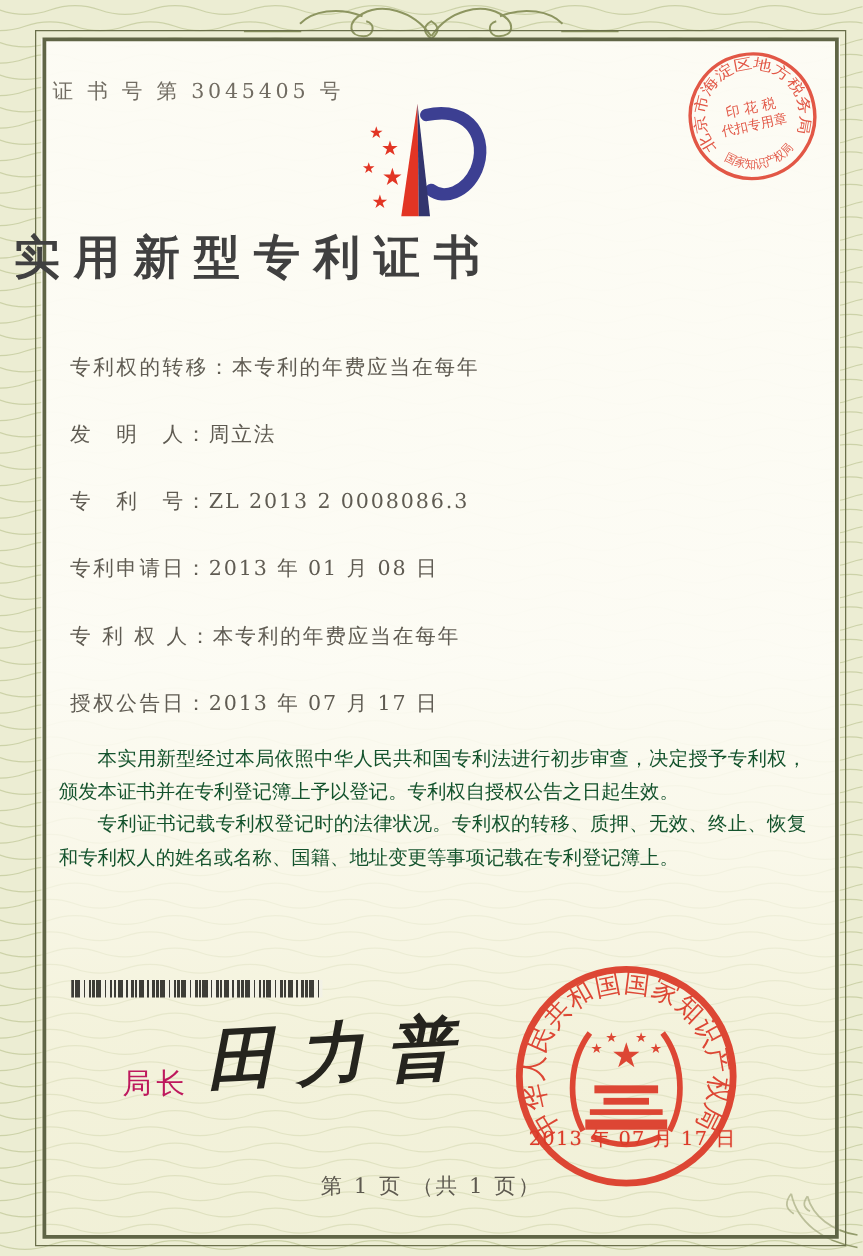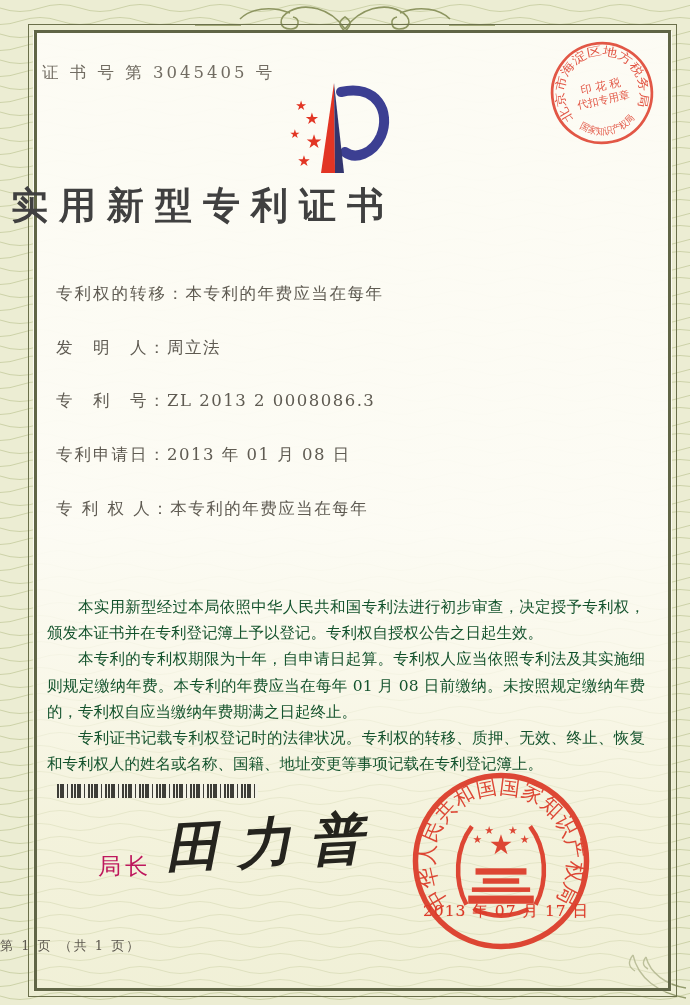--- a/index.html
+++ b/index.html
@@ -71,22 +71,22 @@
   .seal-date{
     position:absolute;left:423px;top:901px;width:190px;
     font-size:15.5px;color:#dc3a28;letter-spacing:1px;white-space:nowrap;
     text-shadow:0 0 1px rgba(220,58,40,.4);
   }
   .tax-stamp{
     position:absolute;left:549px;top:40px;width:106px;height:106px;
     transform:rotate(-12deg);opacity:.92;
   }
   .footer{
-    position:absolute;left:0;top:937px;width:690px;
-    font-size:13px;color:#5d594f;letter-spacing:2px;
+    position:absolute;left:0;top:937px;width:690px;text-align:center;
+    font-size:17px;color:#5d594f;letter-spacing:2px;
   }
   .top-ornament{position:absolute;left:195px;top:1px;z-index:1;}
   .br-flourish{position:absolute;right:2px;bottom:2px;z-index:1;}
   svg text{font-family:"DejaVu Serif","Liberation Serif",serif;}
 </style>
 </head>
 <body>
 
 <svg class="bg-waves" width="690" height="1005" viewBox="0 0 690 1005">
   <defs>
@@ -219,24 +219,26 @@
   </div>
   <div class="field-row" style="top:390px">
     <span class="lbl">专　利　号：</span><span>ZL 2013 2 0008086.3</span>
   </div>
   <div class="field-row" style="top:444px">
     <span class="lbl">专利申请日：</span><span>2013 年 01 月 08 日</span>
   </div>
   <div class="field-row" style="top:498px">
     <span class="lbl">专 利 权 人：</span><span>本专利的年费应当在每年</span>
   </div>
+  <div class="field-row" style="top:552px">
+    <span class="lbl">授权公告日：</span><span>2013 年 07 月 17 日</span>
+  </div>
 
   <div class="body-text">
     <p>本实用新型经过本局依照中华人民共和国专利法进行初步审查，决定授予专利权，颁发本证书并在专利登记簿上予以登记。专利权自授权公告之日起生效。</p>
-    <p>本专利的专利权期限为十年，自申请日起算。专利权人应当依照专利法及其实施细则规定缴纳年费。本专利的年费应当在每年 01 月 08 日前缴纳。未按照规定缴纳年费的，专利权自应当缴纳年费期满之日起终止。</p>
     <p>专利证书记载专利权登记时的法律状况。专利权的转移、质押、无效、终止、恢复和专利权人的姓名或名称、国籍、地址变更等事项记载在专利登记簿上。</p>
   </div>
 
   <div class="barcode"></div>
 
   <div class="sig-title">局长</div>
   <div class="sig-name">田力普</div>
 
   <svg class="seal" viewBox="0 0 200 200">
     <defs>

